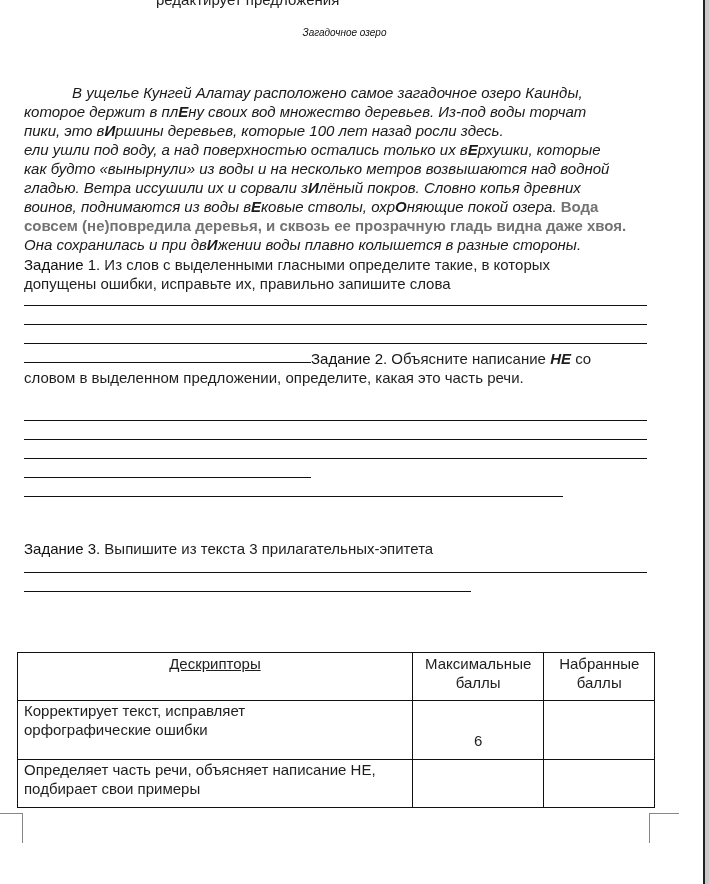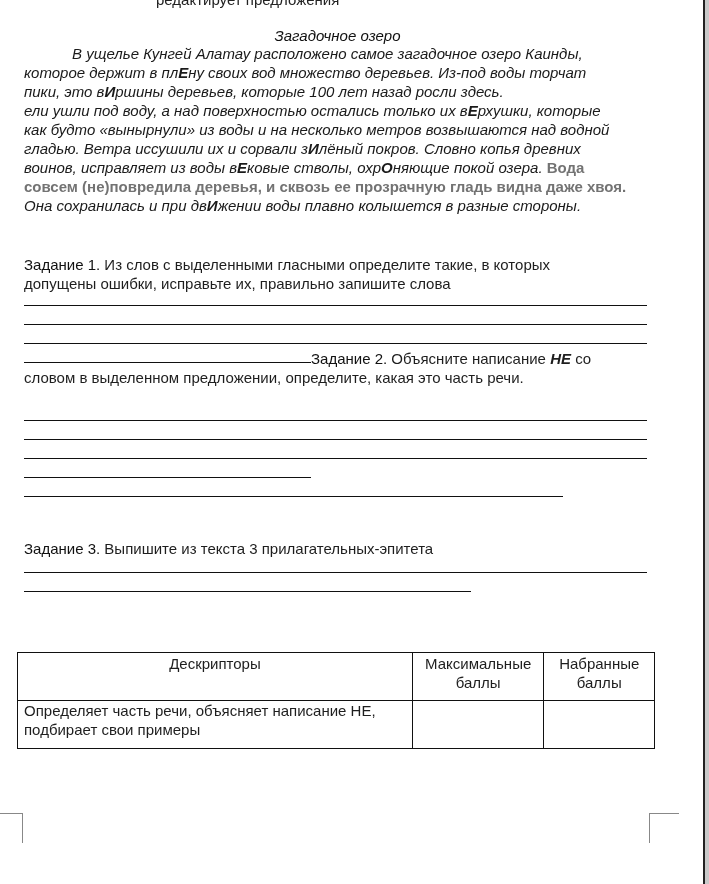--- a/index.html
+++ b/index.html
@@ -6,43 +6,43 @@
   body {
     width: 709px; height: 884px; position: relative; overflow: hidden;
     background: #ffffff; color: #1a1a1a;
     font-family: "Liberation Sans", "DejaVu Sans", sans-serif;
   }
   .abs { position: absolute; white-space: nowrap; }
   .page-edge { position: absolute; left: 703px; top: 0; width: 2px; height: 884px; background: #222; }
   .gutter { position: absolute; left: 705px; top: 0; width: 4px; height: 884px; background: #c9c9c9; }
 
   .cut-title { left: 156px; top: -9px; font-size: 15px; color: #222; }
-  .story-title { left: 0; width: 675px; text-align: center; top: 27px; font-size: 15px; font-style: italic; color: #111; }
+  .story-title { left: 0; width: 675px; text-align: center; top: 27px; font-size: 10px; font-style: italic; color: #111; padding-left: 7px; }
 
-  .passage { left: 24px; font-size: 15px; font-style: italic; line-height: 19px; color: #1a1a1a; }
+  .passage { left: 24px; font-size: 15px; font-style: italic; line-height: 19px; color: #1a1a1a; margin-top: 39px; }
   .passage .ind { padding-left: 48px; }
   .passage b.v { font-weight: bold; font-style: italic; }
   .passage .hl { font-weight: bold; font-style: normal; color: #737373; }
 
   .task { left: 24px; font-size: 15px; line-height: 19px; color: #1e1e1e; }
   .task b { font-weight: normal; color: #111; }
   .task i.em { font-style: italic; font-weight: bold; margin-top: 44px; }
 
   .rule { position: absolute; height: 0; border-top: 1.6px solid #111; left: 24px; }
 
   table.rubric {
     position: absolute; left: 17px; top: 652px; width: 638px;
     border-collapse: collapse; font-size: 15px; color: #1e1e1e;
   }
   table.rubric td, table.rubric th {
     border: 1.5px solid #111; padding: 0 6px; vertical-align: top; font-weight: normal;
     line-height: 19px;
   }
   table.rubric th { text-align: center; padding-top: 1px; }
-  .c1 { width: 380px; }
+  .c1 { width: 380px; text-decoration: underline; }
   .c2 { width: 118px; }
   .c3 { width: 97px; }
   tr.h { height: 48px; }
   tr.r1 { height: 59px; }
   tr.r2 { height: 48px; }
   td.num { text-align: center; vertical-align: middle !important; padding-top: 20px !important; }
 
   .corner { position: absolute; border-color: #888; border-style: solid; }
   .corner-left { left: 0; top: 813px; width: 22px; height: 29px; border-width: 1px 1px 0 0; }
   .corner-right { left: 649px; top: 813px; width: 29px; height: 29px; border-width: 1px 0 0 1px; }
@@ -56,21 +56,21 @@
 <div class="abs cut-title">редактирует предложения</div>
 <div class="abs story-title">Загадочное озеро</div>
 
 <div id="passage" class="abs passage" style="top:44px;">
     <div class="ind"><span>В ущелье Кунгей Алатау расположено самое загадочное озеро Каинды,</span></div>
     <div><span>которое держит в пл</span><b class="v">Е</b><span>ну своих вод множество деревьев. Из-под воды торчат</span></div>
     <div><span>пики, это в</span><b class="v">И</b><span>ршины деревьев, которые 100 лет назад росли здесь.</span></div>
     <div><span>ели ушли под воду, а над поверхностью остались только их в</span><b class="v">Е</b><span>рхушки, которые</span></div>
     <div><span>как будто «вынырнули» из воды и на несколько метров возвышаются над водной</span></div>
     <div><span>гладью. Ветра иссушили их и сорвали з</span><b class="v">И</b><span>лёный покров. Словно копья древних</span></div>
-    <div><span>воинов, исправляет из воды в</span><b class="v">Е</b><span>ковые стволы, охр</span><b class="v">О</b><span>няющие покой озера. </span><span class="hl">Вода</span></div>
+    <div><span>воинов, поднимаются из воды в</span><b class="v">Е</b><span>ковые стволы, охр</span><b class="v">О</b><span>няющие покой озера. </span><span class="hl">Вода</span></div>
     <div><span class="hl">совсем (не)повредила деревья, и сквозь ее прозрачную гладь видна даже хвоя.</span></div>
     <div><span>Она сохранилась и при дв</span><b class="v">И</b><span>жении воды плавно колышется в разные стороны.</span></div>
   </div>
 
 <div class="abs task" style="top:255px;">
   <div><b>Задание 1.</b><span> Из слов с выделенными гласными определите такие, в которых</span></div>
   <div>допущены ошибки, исправьте их, правильно запишите слова</div>
 </div>
 
 <div class="rule" style="top:305px; width:623px;"></div>
@@ -105,20 +105,28 @@
         </th>
     <th class="c2">
           <div>Максимальные</div>
           <div>баллы</div>
         </th>
     <th class="c3">
           <div>Набранные</div>
           <div>баллы</div>
         </th>
   </tr>
+  <tr class="r1">
+    <td>
+          <div>Корректирует текст, исправляет</div>
+          <div>орфографические ошибки</div>
+        </td>
+    <td class="num">6</td>
+    <td></td>
+  </tr>
   <tr class="r2">
     <td>
           <div>Определяет часть речи, объясняет написание НЕ,</div>
           <div>подбирает свои примеры</div>
         </td>
     <td></td>
     <td></td>
   </tr>
 </tbody>
   </table>

